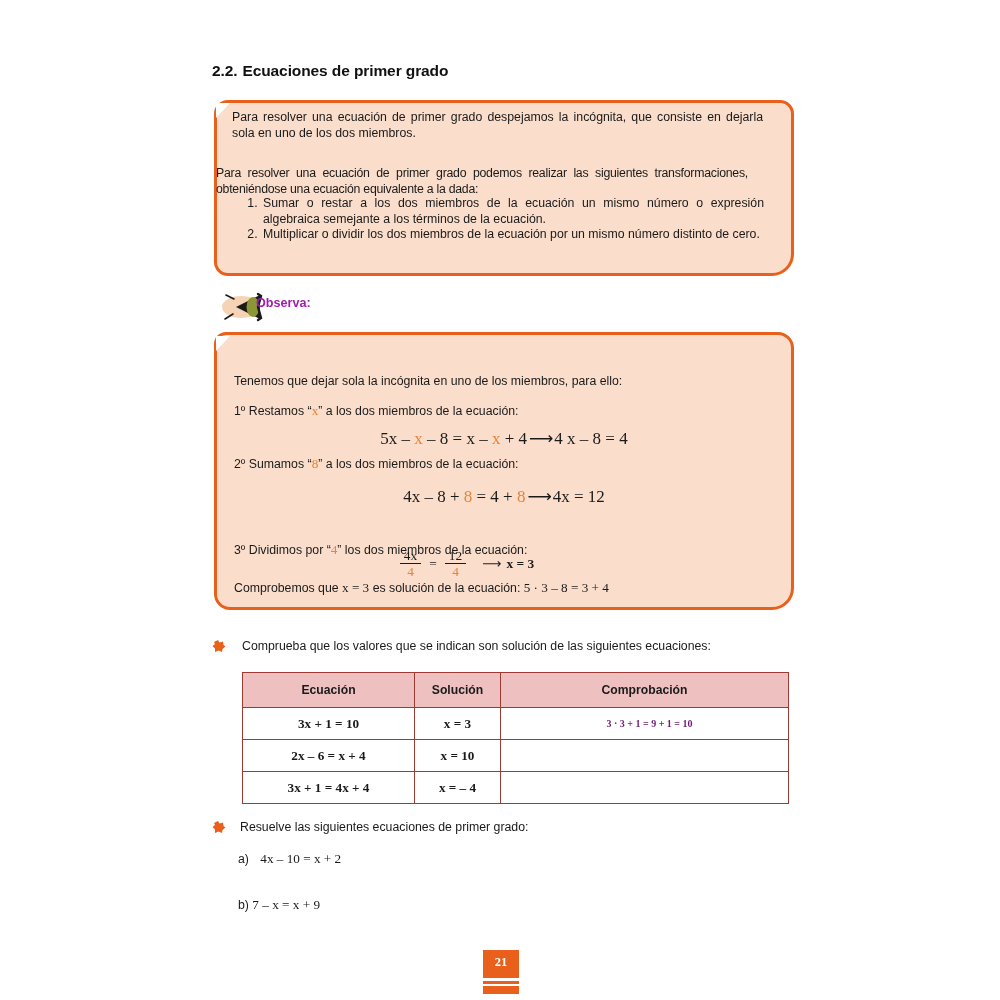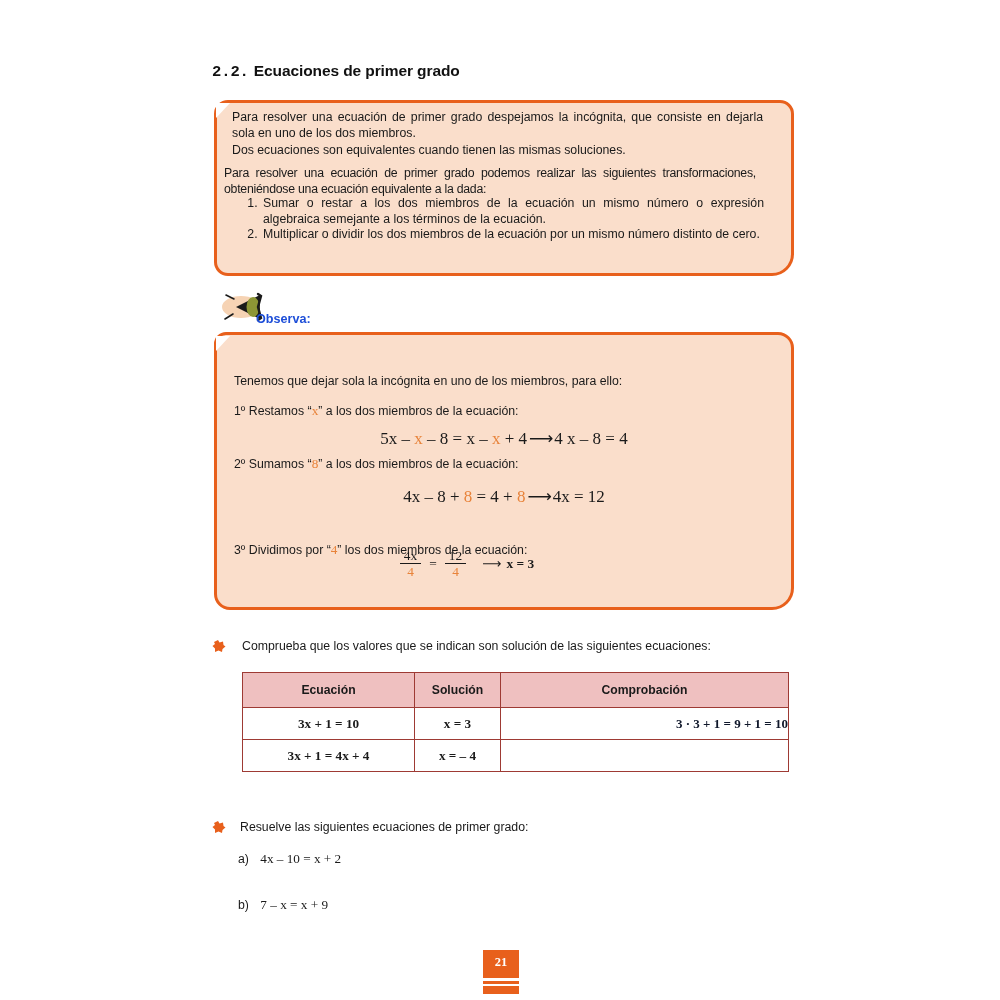--- a/index.html
+++ b/index.html
@@ -27,21 +27,21 @@
   .section-title {
     position: absolute;
     left: 212px;
     top: 62px;
     font-size: 15.5px;
     font-weight: bold;
     letter-spacing: -0.1px;
     color: #111111;
     white-space: nowrap;
   }
-  .section-title .num { margin-right: 5px; font-family: Liberation Mono, monospace; }
+  .section-title .num { margin-right: 5px; }
 
   
   .peach-box {
     position: absolute;
     background: #fadecb;
     border: 3px solid #e8601c;
     border-radius: 18px;
     box-sizing: border-box;
   }
   .peach-box.theory {
@@ -70,21 +70,21 @@
   .box-text {
     position: absolute;
     font-size: 12.3px;
     line-height: 15.5px;
     color: #1a1a1a;
   }
 
   
   .t-p1 { left: 232px; top: 110px;  width: 531px; text-align: justify; }
   .t-p2 { left: 232px; top: 143px;  width: 531px; }
-  .t-p3 { left: 224px; top: 166px;  width: 532px; text-align: justify; letter-spacing: -0.25px;}
+  .t-p3 { left: 216px; top: 166px;  width: 532px; text-align: justify; letter-spacing: -0.25px;}
   .t-li  { left: 239px; top: 196px; width: 525px; }
   .t-li li {
     margin: 0 0 0 0;
     padding-left: 2px;
   }
   .t-li ol {
     margin: 0;
     padding-left: 22px;
     list-style-type: decimal;
   }
@@ -99,24 +99,24 @@
     height: 34px;
   }
   .eye-icon {
     position: absolute;
     left: 0; top: 0;
     width: 44px; height: 34px;
   }
   .observa-label {
     position: absolute;
     left: 34px;
-    top: 22px;
+    top: 6px;
     font-size: 12.6px;
     font-weight: bold;
-    color: #1d4ed8;
+    color: #a21caf;
     white-space: nowrap;
   }
 
   
   .ex-line {
     position: absolute;
     font-size: 12.3px;
     line-height: 15.5px;
     color: #1a1a1a;
     white-space: nowrap;
@@ -199,24 +199,24 @@
     color: #1a1a1a;
     padding: 0;
   }
   .tbl th {
     background: #efc0c0;
     font-family: "Liberation Sans", sans-serif;
     font-size: 12.2px;
     height: 34px;
   }
   .tbl td.comp {
-    text-align: right;
+    text-align: center;
     padding-left: 10px;
-    color: #0f172a;
-    font-size: 13px;
+    color: #701a75;
+    font-size: 10px;
   }
   .col-eq   { width: 172px; }
   .col-sol  { width: 86px; }
   .col-comp { width: 288px; }
 
   
   .footer {
     position: absolute;
     left: 483px;
     top: 950px;
@@ -249,21 +249,20 @@
 <div class="page">
 
   <div class="section-title">
     <span class="num">2.2.</span><span>Ecuaciones de primer grado</span>
   </div>
 
   <div class="peach-box theory"></div>
   <div class="fold-theory2"></div>
 
   <div class="box-text t-p1">Para resolver una ecuación de primer grado despejamos la incógnita, que consiste en dejarla sola en uno de los dos miembros.</div>
-  <div class="box-text t-p2">Dos ecuaciones son equivalentes cuando tienen las mismas soluciones.</div>
   <div class="box-text t-p3">Para resolver una ecuación de primer grado podemos realizar las siguientes transformaciones, obteniéndose una ecuación equivalente a la dada:</div>
 
   <div class="box-text t-li">
     <ol>
       <li class="justify">Sumar o restar a los dos miembros de la ecuación un mismo número o expresión algebraica semejante a los términos de la ecuación.</li>
       <li>Multiplicar o dividir los dos miembros de la ecuación por un mismo número distinto de cero.</li>
     </ol>
   </div>
 
   <div class="observa-wrap">
@@ -308,20 +307,23 @@
     </span>
     <span class="eqs">=</span>
     <span class="frac">
       <span class="num">12</span>
       <span class="den">4</span>
     </span>
     <span class="arrow" style="margin-left:10px;">⟶</span>
     <span class="res">x = 3</span>
   </div>
 
+  <div class="ex-line" style="left:234px; top:580px;">
+    <span>Comprobemos que  </span><span class="serif">x = 3</span><span>  es solución de la ecuación: </span><span class="serif">5 · 3 – 8 = 3 + 4</span>
+  </div>
 
   <svg class="puzzle-icon" style="left:211px; top:638px;" viewBox="0 0 16 16">
     <path d="M3 4 L7 2 L8.5 4.5 L12 3.5 L12.5 7 L14.5 8.5 L11.5 11 L11 14 L7.5 12.5 L4 14 L4 10.5 L1.5 8 L4 6 Z" fill="#e8601c"></path>
   </svg>
   <div class="ex-item" style="left:242px; top:639px;">Comprueba que los valores que se indican son solución de las siguientes ecuaciones:</div>
 
   <table class="tbl">
     <colgroup>
       <col class="col-eq">
         <col class="col-sol">
@@ -334,39 +336,44 @@
         <th>Comprobación</th>
       </tr>
     </thead>
     <tbody>
       <tr>
         <td>3x + 1 = 10</td>
         <td>x = 3</td>
         <td class="comp">3 · 3 + 1 = 9 + 1 = 10</td>
       </tr>
       <tr>
+        <td>2x – 6 = x + 4</td>
+        <td>x = 10</td>
+        <td class="comp"></td>
+      </tr>
+      <tr>
         <td>3x + 1 = 4x + 4</td>
         <td>x = – 4</td>
         <td class="comp"></td>
       </tr>
     </tbody>
   </table>
 
   <svg class="puzzle-icon" style="left:211px; top:819px;" viewBox="0 0 16 16">
     <path d="M3 4 L7 2 L8.5 4.5 L12 3.5 L12.5 7 L14.5 8.5 L11.5 11 L11 14 L7.5 12.5 L4 14 L4 10.5 L1.5 8 L4 6 Z" fill="#e8601c"></path>
   </svg>
   <div class="ex-item" style="left:240px; top:820px;">Resuelve las siguientes ecuaciones de primer grado:</div>
 
   <div class="ex-item" style="left:238px; top:851px;">
     <span>a)</span>
     <span class="serif" style="margin-left:8px;">4x – 10 = x + 2</span>
   </div>
   <div class="ex-item" style="left:238px; top:897px;">
     <span>b)</span>
-    <span class="serif" style="margin-left:8px;">7 – x = x + 9</span>
+    <span class="serif" style="">7 – x = x + 9</span>
   </div>
 
   <div class="footer">
     <div class="blk top"></div>
     <div class="blk mid"></div>
     <div class="blk bot"></div>
     <div class="pnum">21</div>
   </div>
 
 </div>

